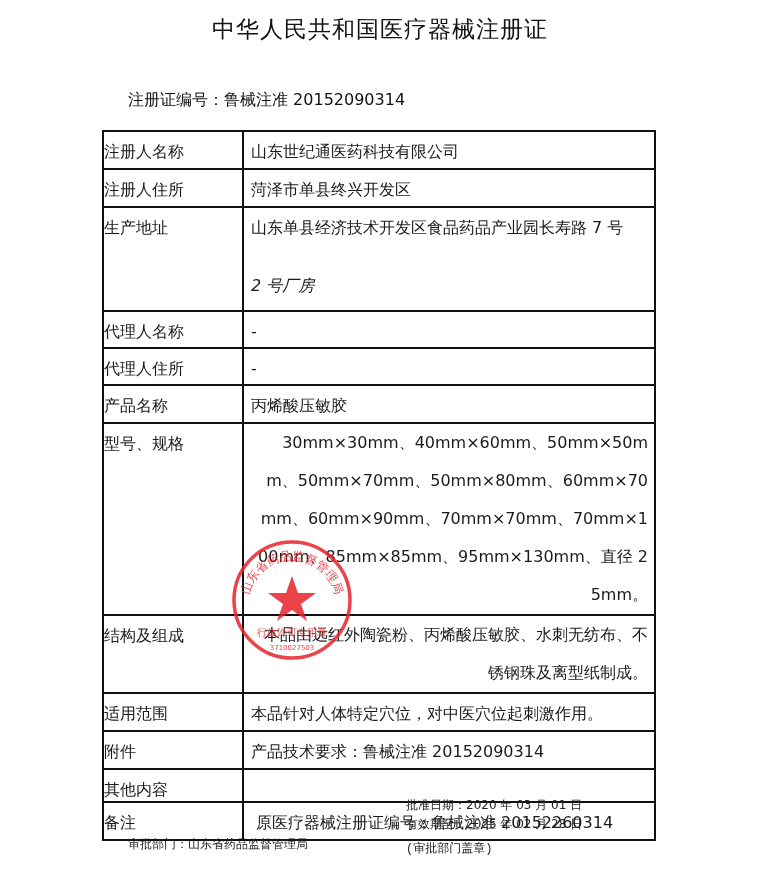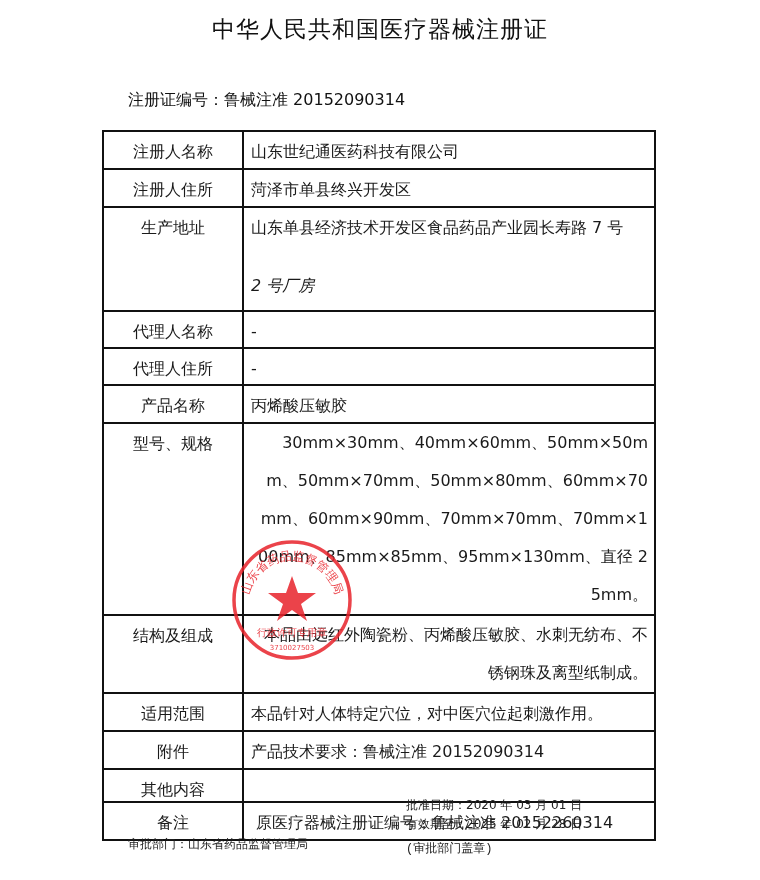--- a/index.html
+++ b/index.html
@@ -19,21 +19,21 @@
     position: absolute; top: 130px; left: 102px;
     width: 554px; border-collapse: collapse;
     font-size: 16px;
   }
   table.cert td {
     border: 2px solid #111;
     vertical-align: top;
     padding: 0;
   }
   td.lbl {
-    width: 138px; text-align: center; padding-top: 10px !important; margin-left: 20px;
+    width: 138px; padding-top: 10px !important; margin-left: 20px;
   }
   td.val {
     padding: 10px 6px 0 7px !important;
     line-height: 20px;
   }
   td.val.tall { line-height: 38px; padding-top: 0 !important; text-align: right; }
   td.val.addr { line-height: 20px; }
   .addr-line2 { margin-top: 38px; display: block; font-style: italic; }
   .footer {
     position: absolute; font-size: 12px; color: #222;

